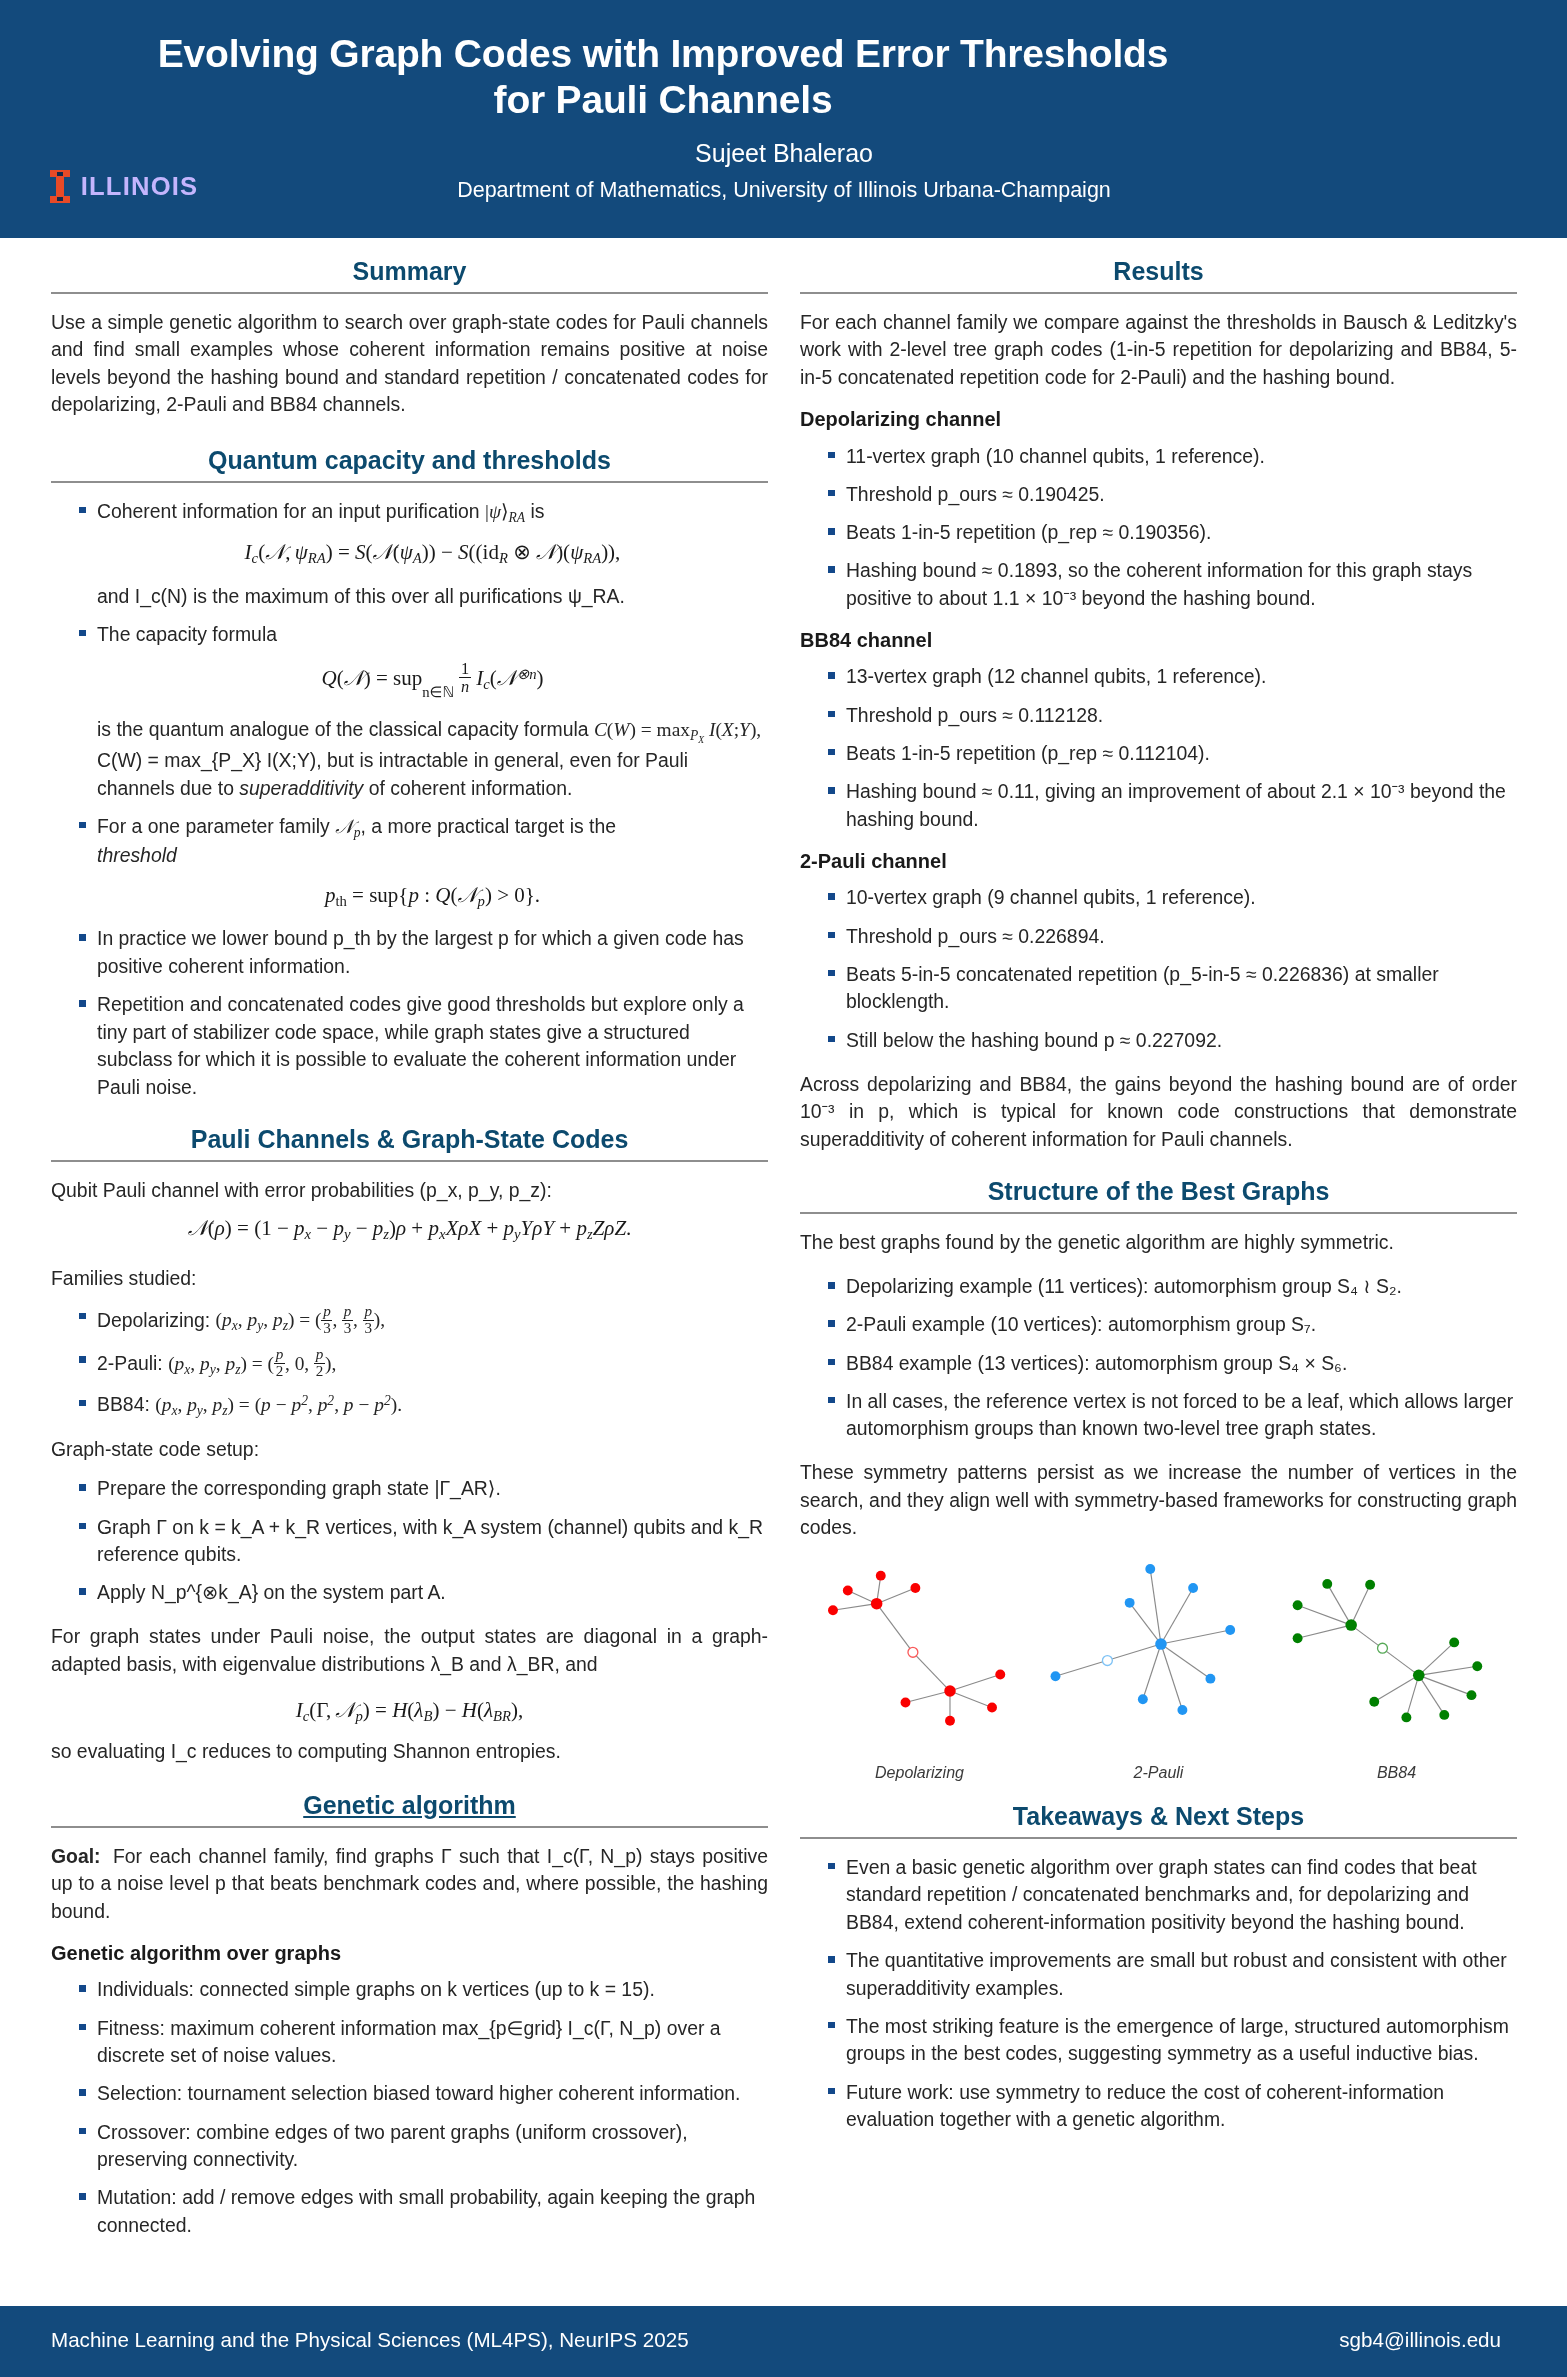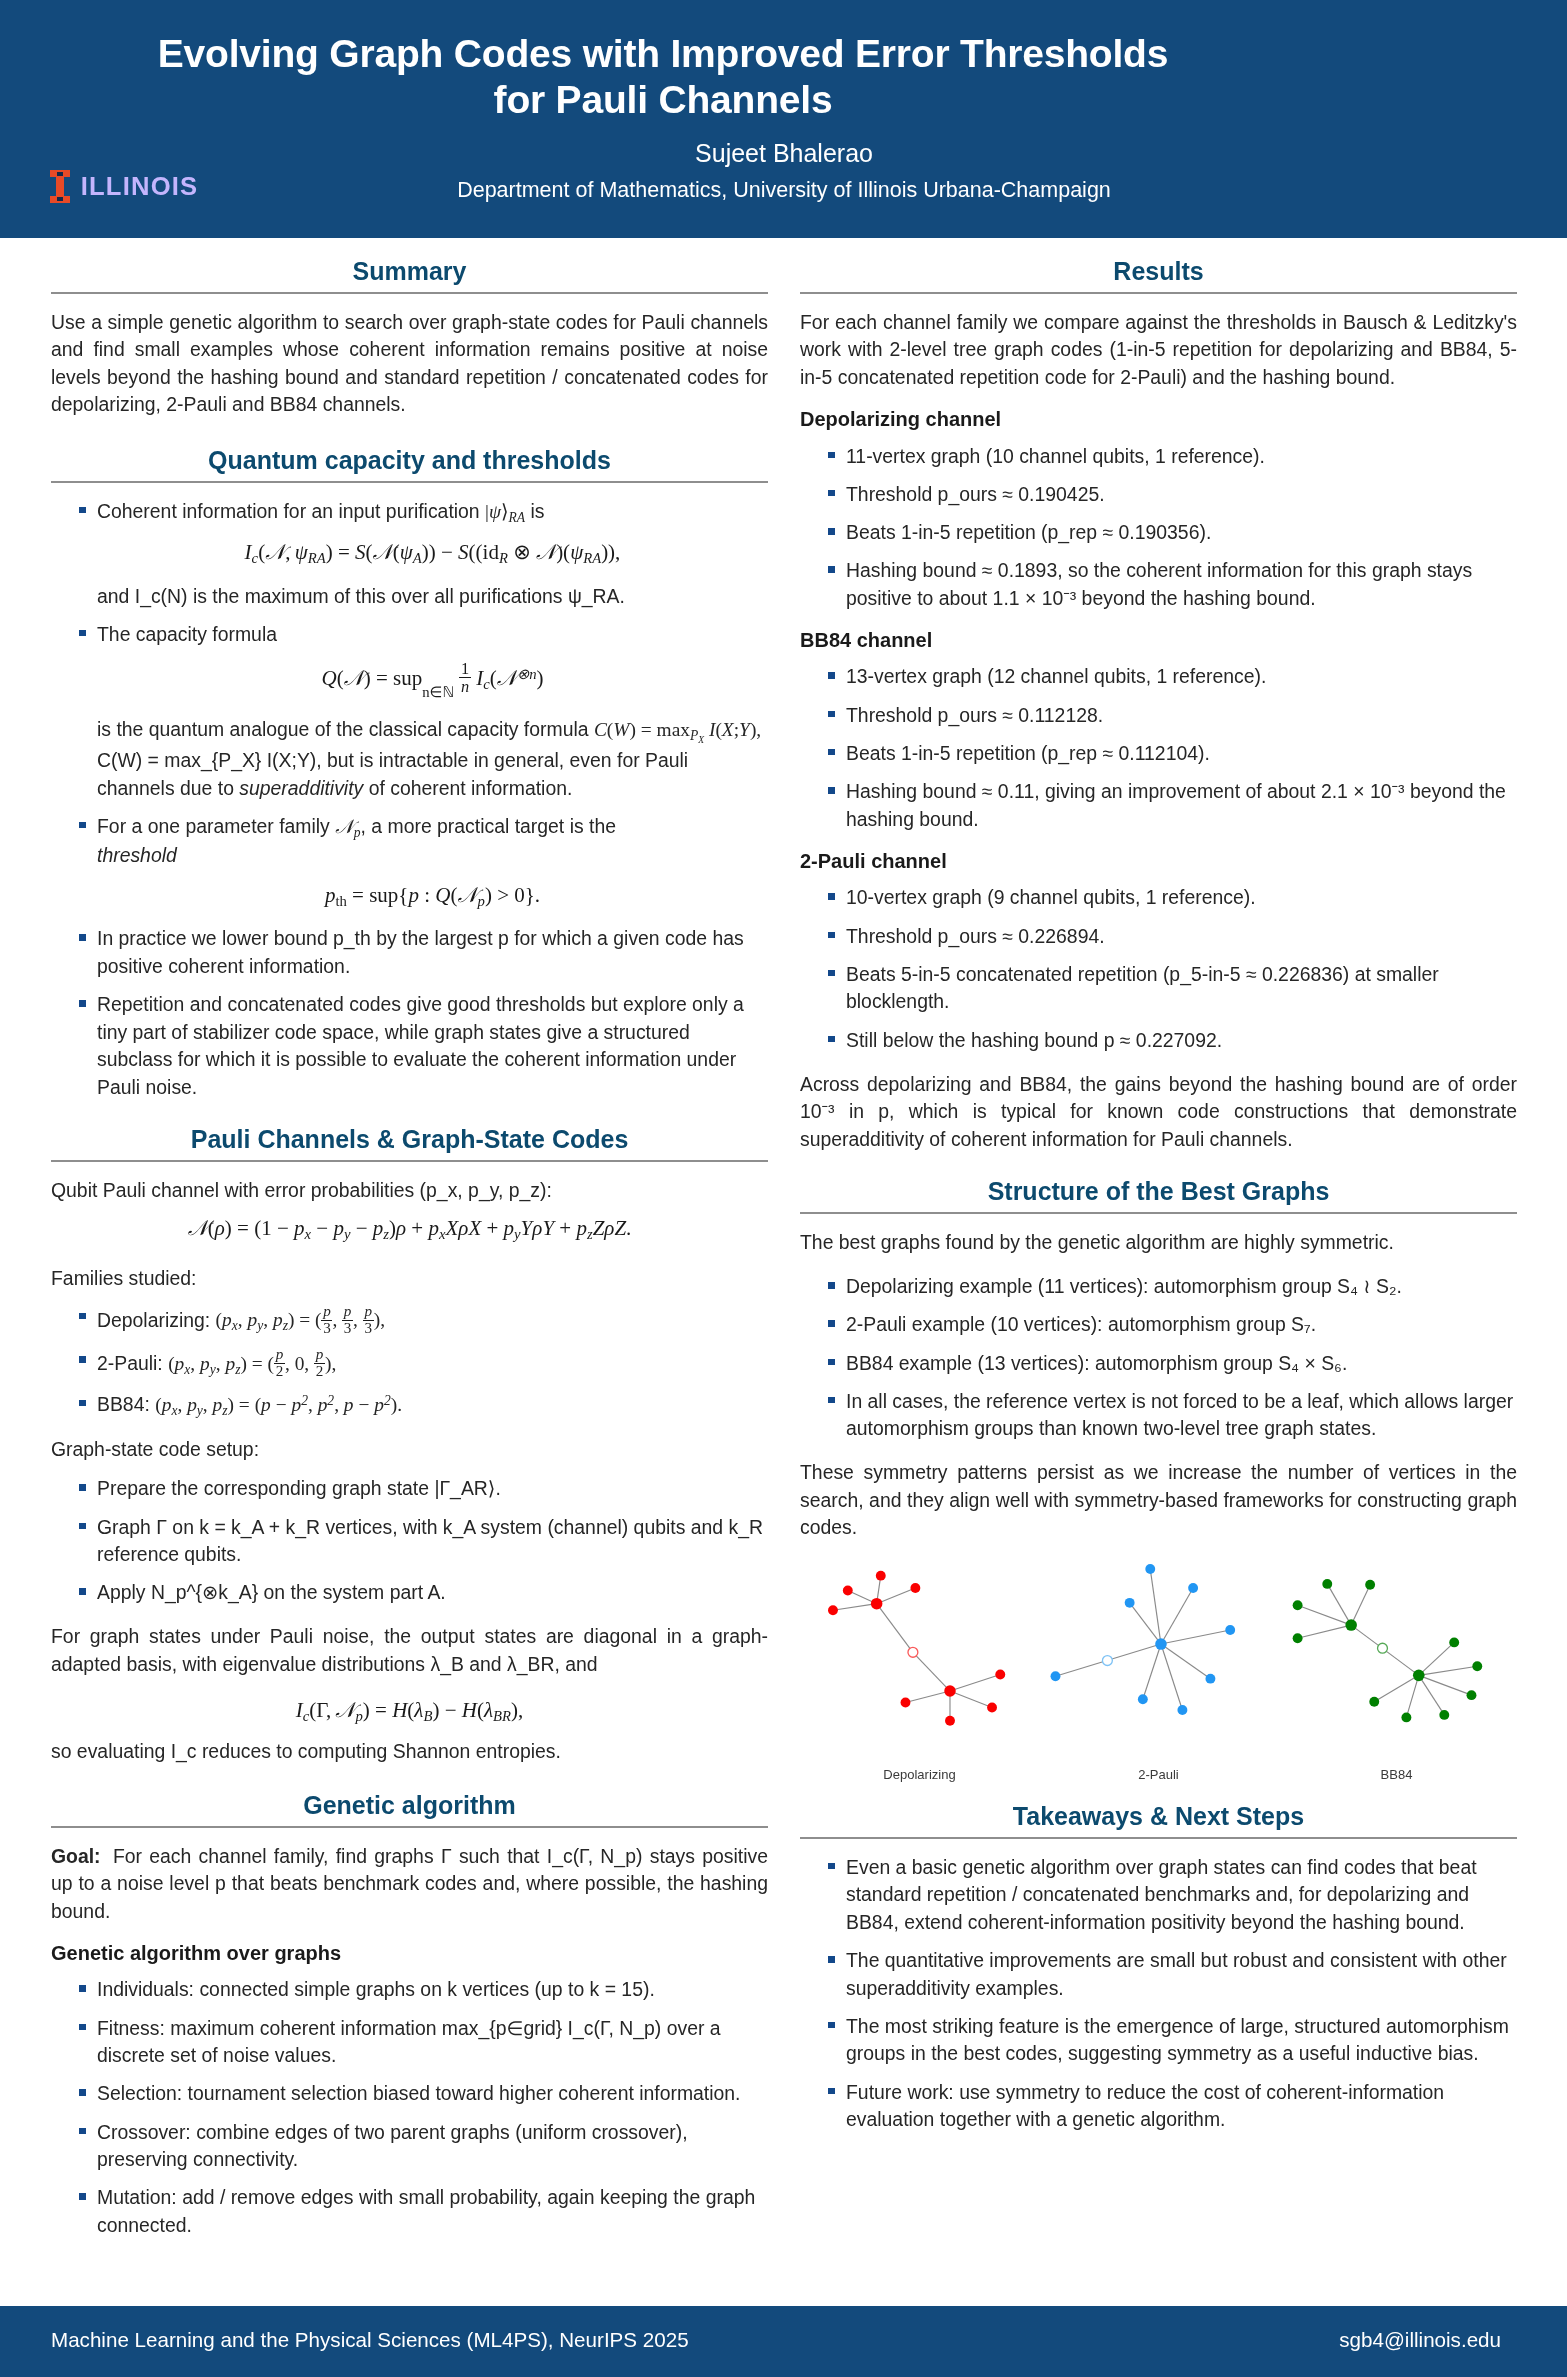--- a/index.html
+++ b/index.html
@@ -80,21 +80,21 @@
   .it { font-style:italic; }
   .mspace { display:inline-block; width:5px; }
   
   #figures { position:relative; width:717px; height:223px; margin:5px 0 8.3px 0; }
   .fig { position:absolute; top:0; width:239px; height:223px; }
   #fig-depol { left:0; }
   #fig-2pauli { left:239px; }
   #fig-bb84 { left:477px; }
   .fig svg { display:block; }
   .fig-cap { position:absolute; bottom:0; left:0; width:100%; text-align:center;
-             font-size:13px; color:#3a3a3a; }
+             font-size:16px; color:#3a3a3a;font-style:italic; }
   
   #footer {
     position:absolute; left:0; bottom:0; width:1568px; height:71px;
     background:#134a7c; color:#ffffff;
   }
   #footer-left  { position:absolute; left:51px;  top:21.5px; font-size:20.6px; }
   #footer-right { position:absolute; right:67px; top:21.5px; font-size:20.6px; }
 </style>
 </head>
 <body>
@@ -194,21 +194,21 @@
     <li>Graph Γ on k = k_A + k_R vertices, with k_A system (channel) qubits and k_R reference qubits.</li>
     <li>Apply N_p^{⊗k_A} on the system part A.</li>
   </ul>
 
   <p class="body" style="margin-bottom:19px;">For graph states under Pauli noise, the output states are diagonal in a graph-adapted basis, with eigenvalue distributions λ_B and λ_BR, and</p>
   <div class="eq">
     <span class="mi">I<span class="sub">c</span></span><span class="mu">(Γ, </span><span class="mi">𝒩<span class="sub">p</span></span><span class="mu">) = </span><span class="mi">H</span><span class="mu">(</span><span class="mi">λ<span class="sub">B</span></span><span class="mu">) − </span><span class="mi">H</span><span class="mu">(</span><span class="mi">λ<span class="sub">BR</span></span><span class="mu">),</span>
   </div>
   <p class="body nj">so evaluating I_c reduces to computing Shannon entropies.</p>
 
-  <h2 class="sect-title" style="margin-top:26.4px;">Genetic algorithm</h2>
+  <h2 class="sect-title" style="margin-top:26.4px;text-decoration:underline;">Genetic algorithm</h2>
   <div class="rule"></div>
 
   <p class="body">
     <strong>Goal:</strong>
     <span class="mspace"></span><span>For each channel family, find graphs Γ such that I_c(Γ, N_p) stays positive up to a noise level p that beats benchmark codes and, where possible, the hashing bound.</span>
   </p>
 
   <div class="subhead">Genetic algorithm over graphs</div>
   <ul class="bl">
     <li>Individuals: connected simple graphs on k vertices (up to k = 15).</li>

